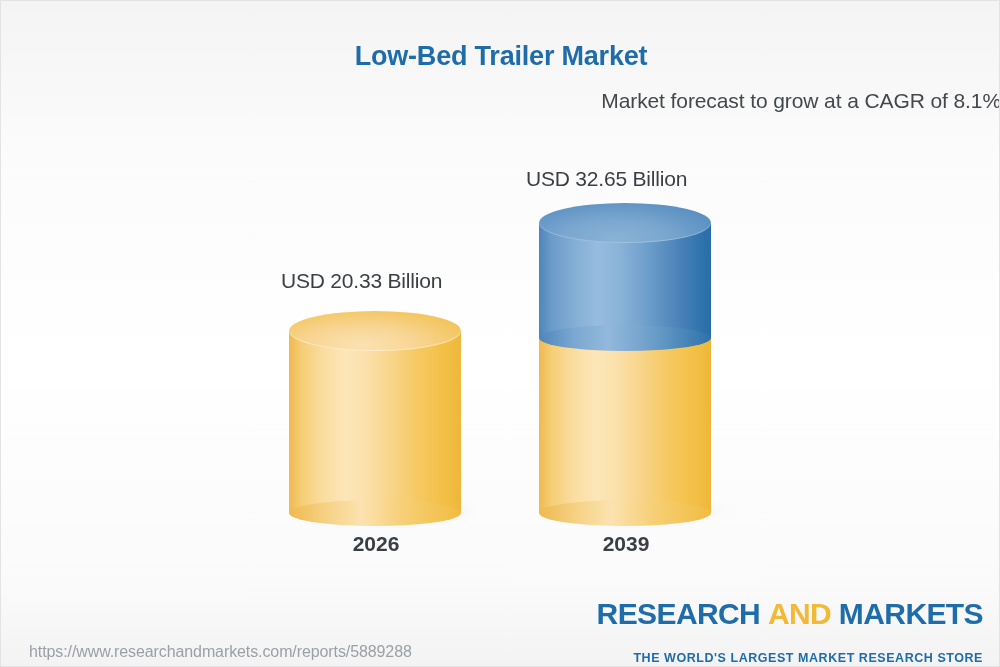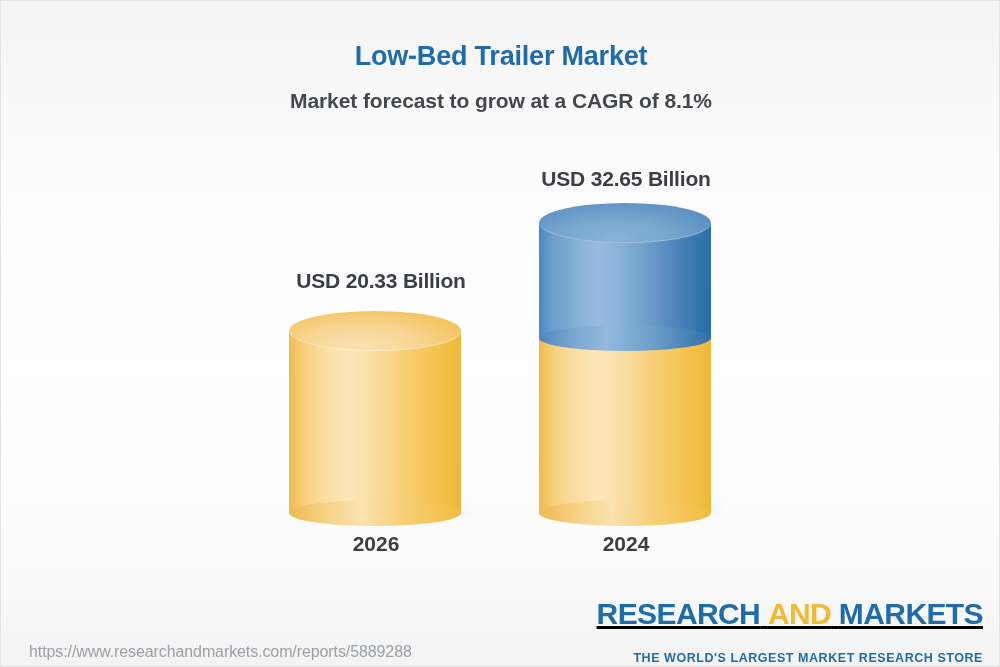--- a/index.html
+++ b/index.html
@@ -31,33 +31,32 @@
     font-weight: bold;
     color: #1f6cab;
     letter-spacing: -0.2px;
   }
 
   .subtitle {
     position: absolute;
     top: 88px;
     left: 0;
     width: 1000px;
-    text-align: center;
+    text-align: right;
     font-size: 21px;
-    font-weight: bold;
+    font-weight: normal;
     color: #44484c;
     letter-spacing: -0.1px;
   }
 
   
   .value-label {
     position: absolute;
-    text-align: center;
     font-size: 21px;
-    font-weight: bold;
+    font-weight: normal;
     color: #3b3f44;
     letter-spacing: -0.2px;
     white-space: nowrap;
   }
   .value-label.first  { top: 268px; left: 280px; width: 200px; }
   .value-label.second { top: 166px; left: 525px; width: 200px; }
 
   
   .year-label {
     position: absolute;
@@ -188,21 +187,20 @@
     right: 16px;
     top: 598px;
     text-align: right;
   }
   .logo-main {
     font-size: 30px;
     font-weight: bold;
     letter-spacing: -0.6px;
     line-height: 1;
     white-space: nowrap;
-    text-decoration: underline;
   }
   .logo-word-blue { color: #1f6cab; }
   .logo-word-gold { color: #f2b937; }
   .logo-tagline {
     margin-top: 22px;
     font-size: 12.5px;
     font-weight: bold;
     color: #1f6cab;
     letter-spacing: 0.55px;
     white-space: nowrap;
@@ -242,21 +240,21 @@
 
     <div class="seg-body blue-body" style="top:20px; height:115px;"></div>
 
     <div class="seg-junction junction-blue" style="top:122px;"></div>
 
     <div class="seg-cap blue-cap" style="top:0px;"></div>
   </div>
 
   <div class="value-label second">USD 32.65 Billion</div>
 
-  <div class="year-label second">2024</div>
+  <div class="year-label second">2039</div>
 
   <div class="footer-url">https://www.researchandmarkets.com/reports/5889288</div>
 
   <div class="logo">
     <div class="logo-main">
       <span class="logo-word-blue">RESEARCH</span><span>&nbsp;</span><span class="logo-word-gold">AND</span><span>&nbsp;</span><span class="logo-word-blue">MARKETS</span>
     </div>
     <div class="logo-tagline">THE WORLD'S LARGEST MARKET RESEARCH STORE</div>
   </div>
 

